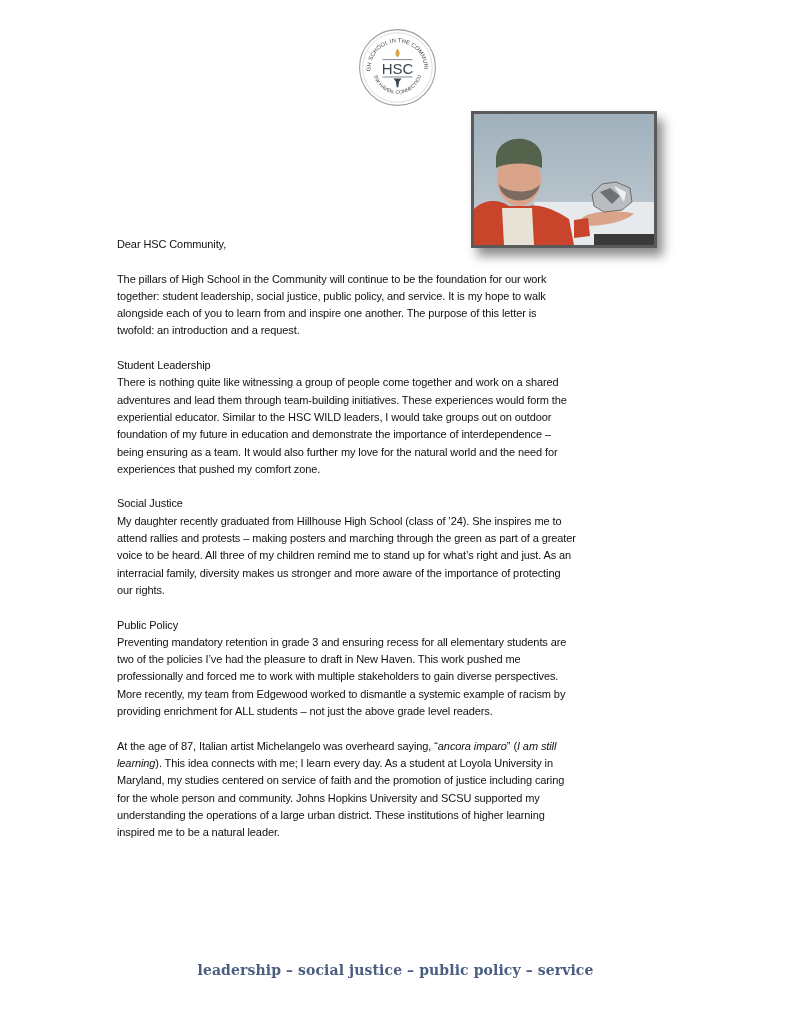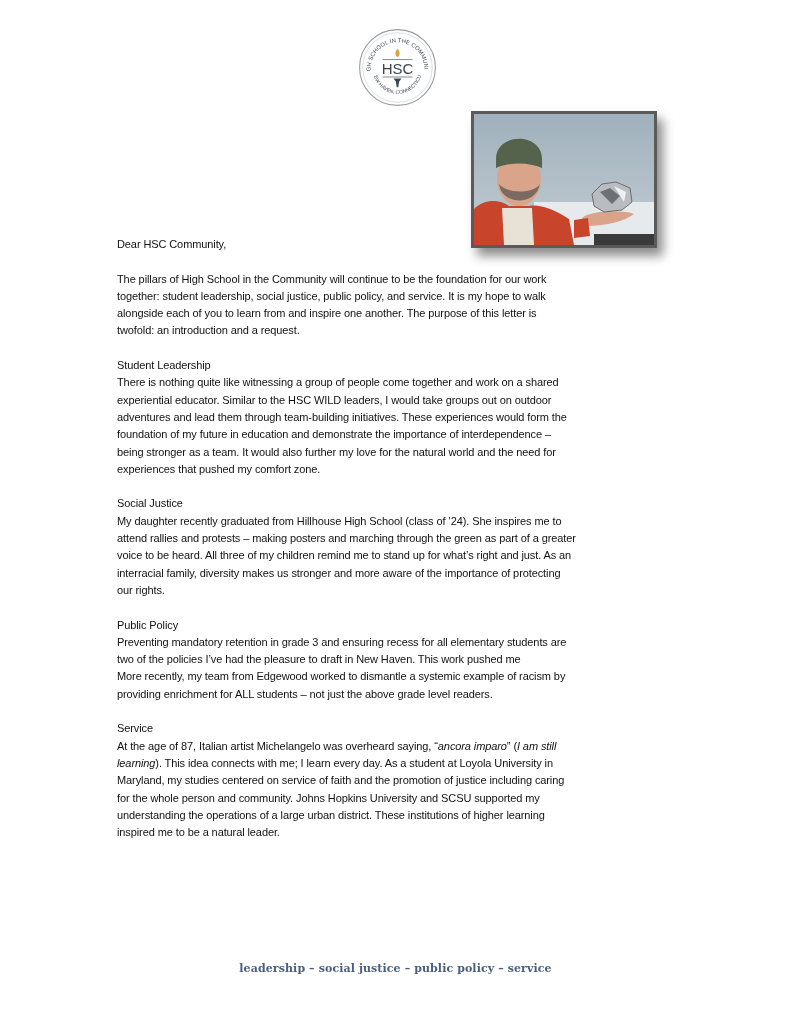--- a/index.html
+++ b/index.html
@@ -16,21 +16,21 @@
 
   .letter { position: absolute; left: 117px; top: 236px; width: 560px;
             font-size: 11px; line-height: 17.3px; letter-spacing: -0.1px; }
   .letter p { margin: 0; }
   .gap { height: 17.3px; }
   .line { white-space: nowrap; display: block; }
   em { font-style: italic; }
 
   .footer { position: absolute; left: 0; width: 791px; top: 962px; text-align: center;
             font-family: "DejaVu Serif", "Liberation Serif", serif; font-weight: bold;
-            font-size: 11px; color: #4a5e80; letter-spacing: 0.1px; }
+            font-size: 14px; color: #4a5e80; letter-spacing: 0.1px; }
 </style>
 </head>
 <body>
 
 <div class="logo">
   <svg viewBox="0 0 100 100">
     <defs>
       <path id="arcTop" d="M 16 52 A 34 34 0 0 1 84 52"></path>
       <path id="arcBot" d="M 20 60 A 31 31 0 0 0 80 60"></path>
     </defs>
@@ -87,49 +87,49 @@
     <span class="line">The pillars of High School in the Community will continue to be the foundation for our work</span>
     <span class="line">together: student leadership, social justice, public policy, and service. It is my hope to walk</span>
     <span class="line">alongside each of you to learn from and inspire one another. The purpose of this letter is</span>
     <span class="line">twofold: an introduction and a request.</span>
   </p>
   <div class="gap"></div>
 
   <p>
     <span class="line">Student Leadership</span>
     <span class="line">There is nothing quite like witnessing a group of people come together and work on a shared</span>
+    <span class="line">adventures and lead them through team-building initiatives. These experiences would form the</span>
     <span class="line">experiential educator. Similar to the HSC WILD leaders, I would take groups out on outdoor</span>
-    <span class="line">adventures and lead them through team-building initiatives. These experiences would form the</span>
     <span class="line">foundation of my future in education and demonstrate the importance of interdependence –</span>
-    <span class="line">being stronger as a team. It would also further my love for the natural world and the need for</span>
+    <span class="line">being ensuring as a team. It would also further my love for the natural world and the need for</span>
     <span class="line">experiences that pushed my comfort zone.</span>
   </p>
   <div class="gap"></div>
 
   <p>
     <span class="line">Social Justice</span>
     <span class="line">My daughter recently graduated from Hillhouse High School (class of ’24). She inspires me to</span>
     <span class="line">attend rallies and protests – making posters and marching through the green as part of a greater</span>
     <span class="line">voice to be heard. All three of my children remind me to stand up for what’s right and just. As an</span>
     <span class="line">interracial family, diversity makes us stronger and more aware of the importance of protecting</span>
     <span class="line">our rights.</span>
   </p>
   <div class="gap"></div>
 
   <p>
     <span class="line">Public Policy</span>
     <span class="line">Preventing mandatory retention in grade 3 and ensuring recess for all elementary students are</span>
     <span class="line">two of the policies I’ve had the pleasure to draft in New Haven. This work pushed me</span>
+    <span class="line">professionally and forced me to work with multiple stakeholders to gain diverse perspectives.</span>
     <span class="line">More recently, my team from Edgewood worked to dismantle a systemic example of racism by</span>
     <span class="line">providing enrichment for ALL students – not just the above grade level readers.</span>
   </p>
   <div class="gap"></div>
 
   <p>
-    <span class="line">Service</span>
     <span class="line"><span>At the age of 87, Italian artist Michelangelo was overheard saying, “</span><em>ancora imparo</em><span>” (</span><em>I am still</em></span>
     <span class="line"><em>learning</em><span>). This idea connects with me; I learn every day. As a student at Loyola University in</span></span>
     <span class="line">Maryland, my studies centered on service of faith and the promotion of justice including caring</span>
     <span class="line">for the whole person and community. Johns Hopkins University and SCSU supported my</span>
     <span class="line">understanding the operations of a large urban district. These institutions of higher learning</span>
     <span class="line">inspired me to be a natural leader.</span>
   </p>
 </div>
 
 <div class="footer">leadership – social justice – public policy – service</div>

